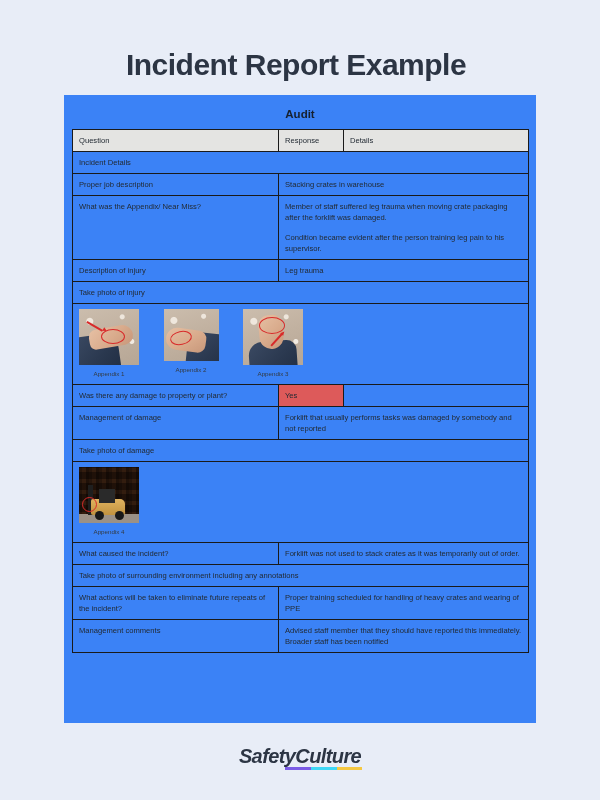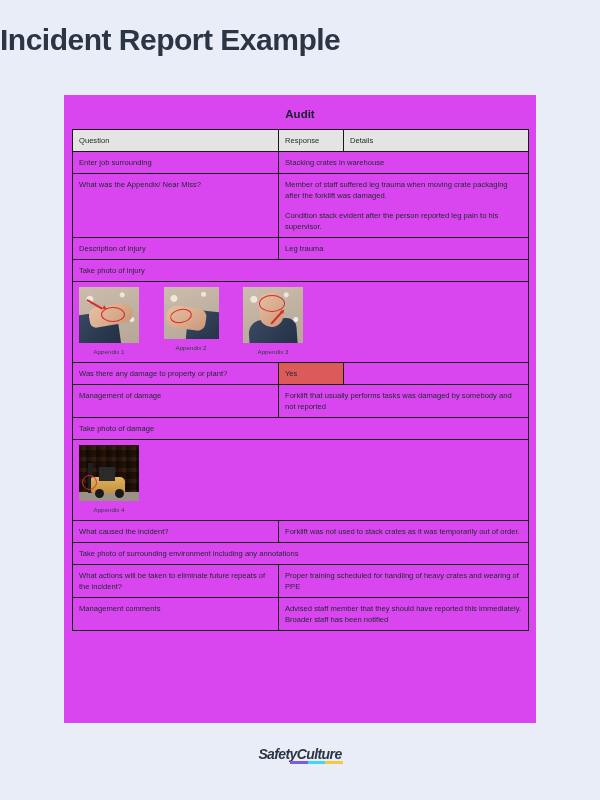--- a/index.html
+++ b/index.html
@@ -13,35 +13,36 @@
     font-family: "Liberation Sans", sans-serif;
     overflow: hidden;
   }
   .page {
     position: relative;
     width: 600px;
     height: 800px;
     box-sizing: border-box;
   }
   .page-title {
+    text-align: center;
     font-size: 30px;
     font-weight: bold;
     color: #2c3544;
     letter-spacing: -0.5px;
-    padding-top: 23px;
+    padding-top: 48px;
     margin: 0 8px 20px 0;
     line-height: 1.1;
   }
   .card {
     position: absolute;
     left: 64px;
     top: 95px;
     width: 472px;
     height: 628px;
-    background: #d946ef;
+    background: #3b82f6;
     box-sizing: border-box;
     padding: 10px 8px 8px 8px;
   }
   .audit-heading {
     text-align: center;
     font-size: 11.5px;
     font-weight: bold;
     color: #16202e;
     margin: 3px 0 9px 0;
   }
@@ -210,21 +211,21 @@
 
   .logo-wrap {
     position: absolute;
     left: 0; right: 0;
     top: 745px;
     text-align: center;
   }
   .logo {
     display: inline-block;
     position: relative;
-    font-size: 14px;
+    font-size: 20px;
     font-weight: bold;
     font-style: italic;
     color: #2c3544;
     letter-spacing: -0.6px;
   }
   .logo .underline {
     position: absolute;
     left: 38%;
     right: -1px;
     bottom: -2px;
@@ -250,32 +251,35 @@
           <col class="col-d">
       </colgroup>
       <thead>
         <tr>
           <th class="hdr">Question</th>
           <th class="hdr">Response</th>
           <th class="hdr">Details</th>
         </tr>
       </thead>
       <tbody>
-
-        <tr>
-          <td>Enter job surrounding</td>
+        <tr>
+          <td class="section-title" colspan="3">Incident Details</td>
+        </tr>
+
+        <tr>
+          <td>Proper job description</td>
           <td colspan="2" class="details">Stacking crates in warehouse</td>
         </tr>
 
 
         <tr>
           <td>What was the Appendix/ Near Miss?</td>
           <td colspan="2" class="details">
             <p>Member of staff suffered leg trauma when moving crate packaging after the forklift was damaged.</p>
-            <p>Condition stack evident after the person reported leg pain to his supervisor.</p>
+            <p>Condition became evident after the person training leg pain to his supervisor.</p>
           </td>
         </tr>
 
 
         <tr>
           <td>Description of injury</td>
           <td colspan="2" class="details">Leg trauma</td>
         </tr>
 
         <tr>

